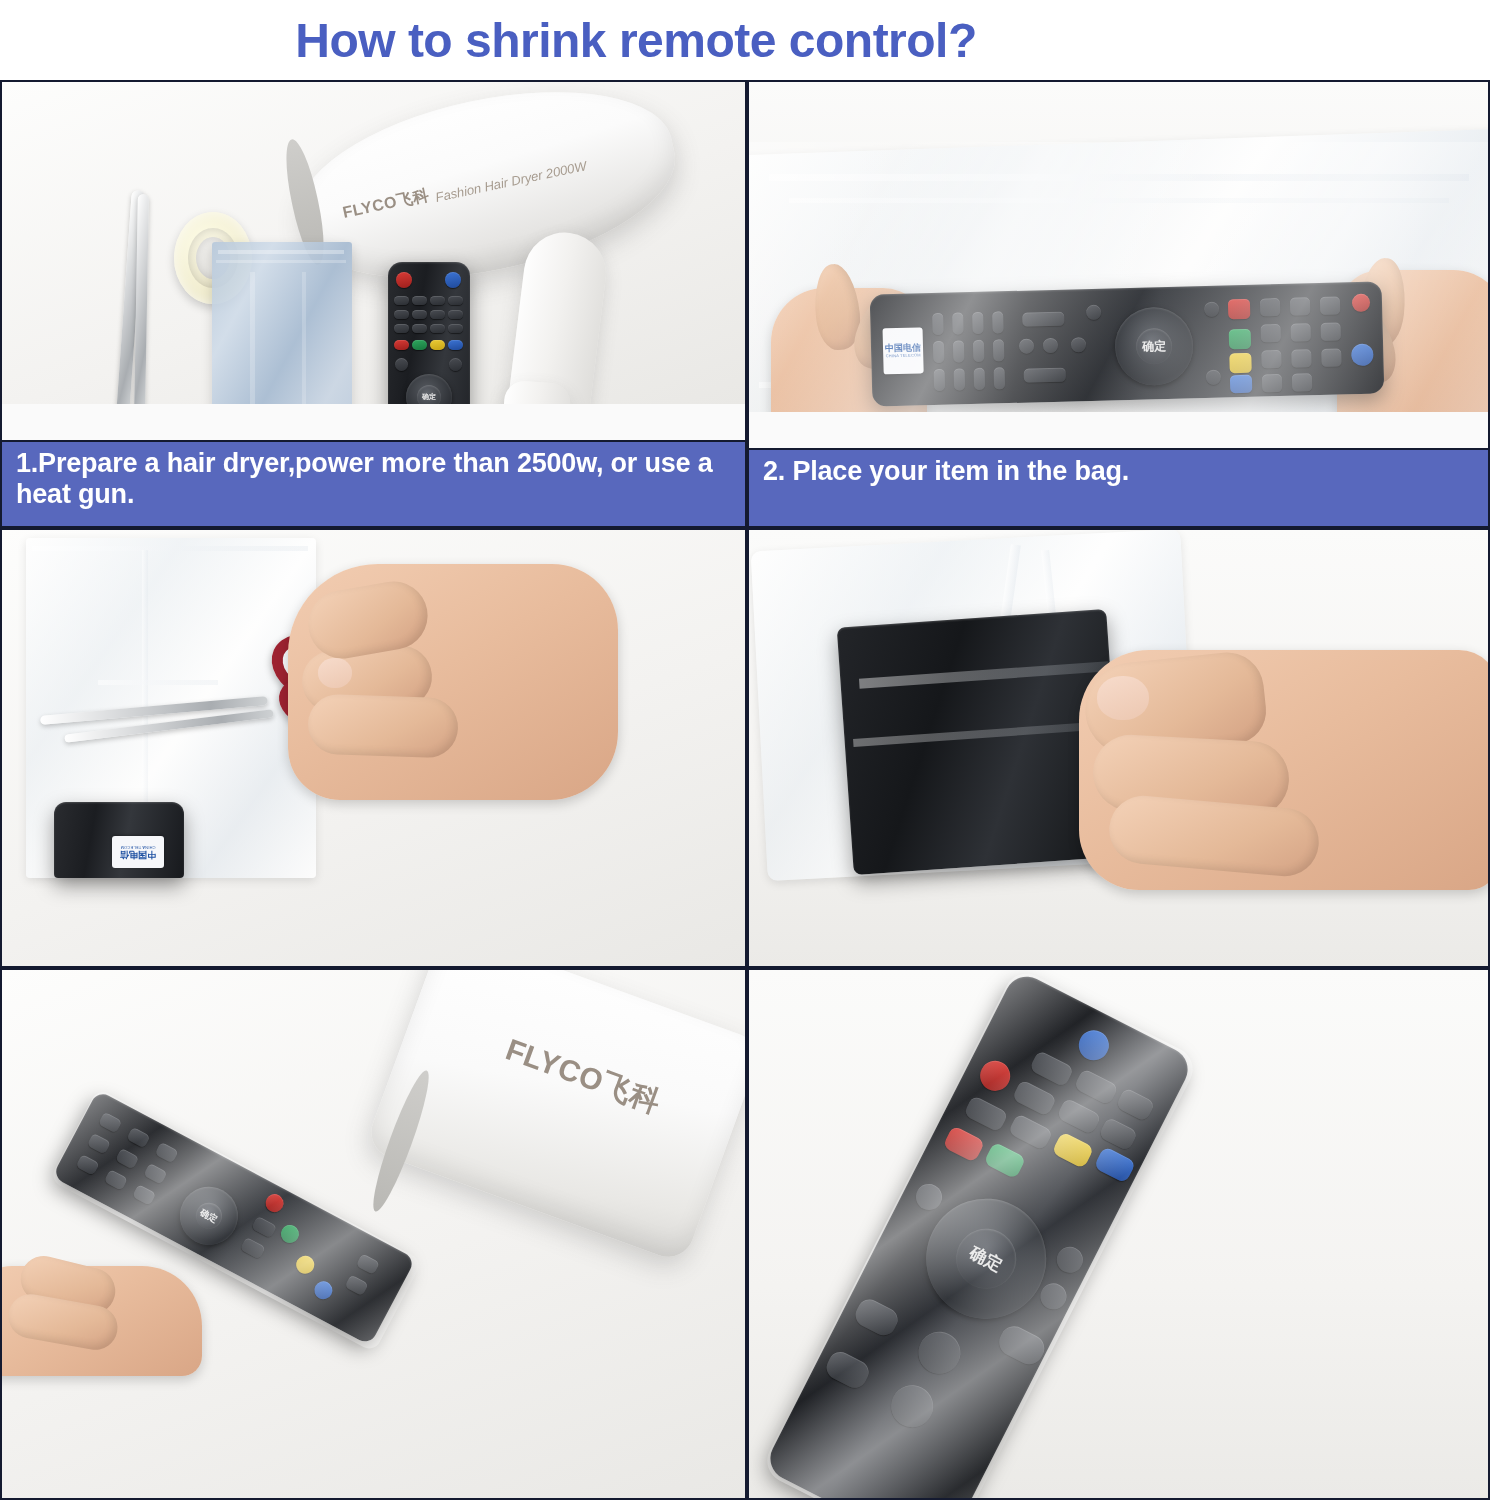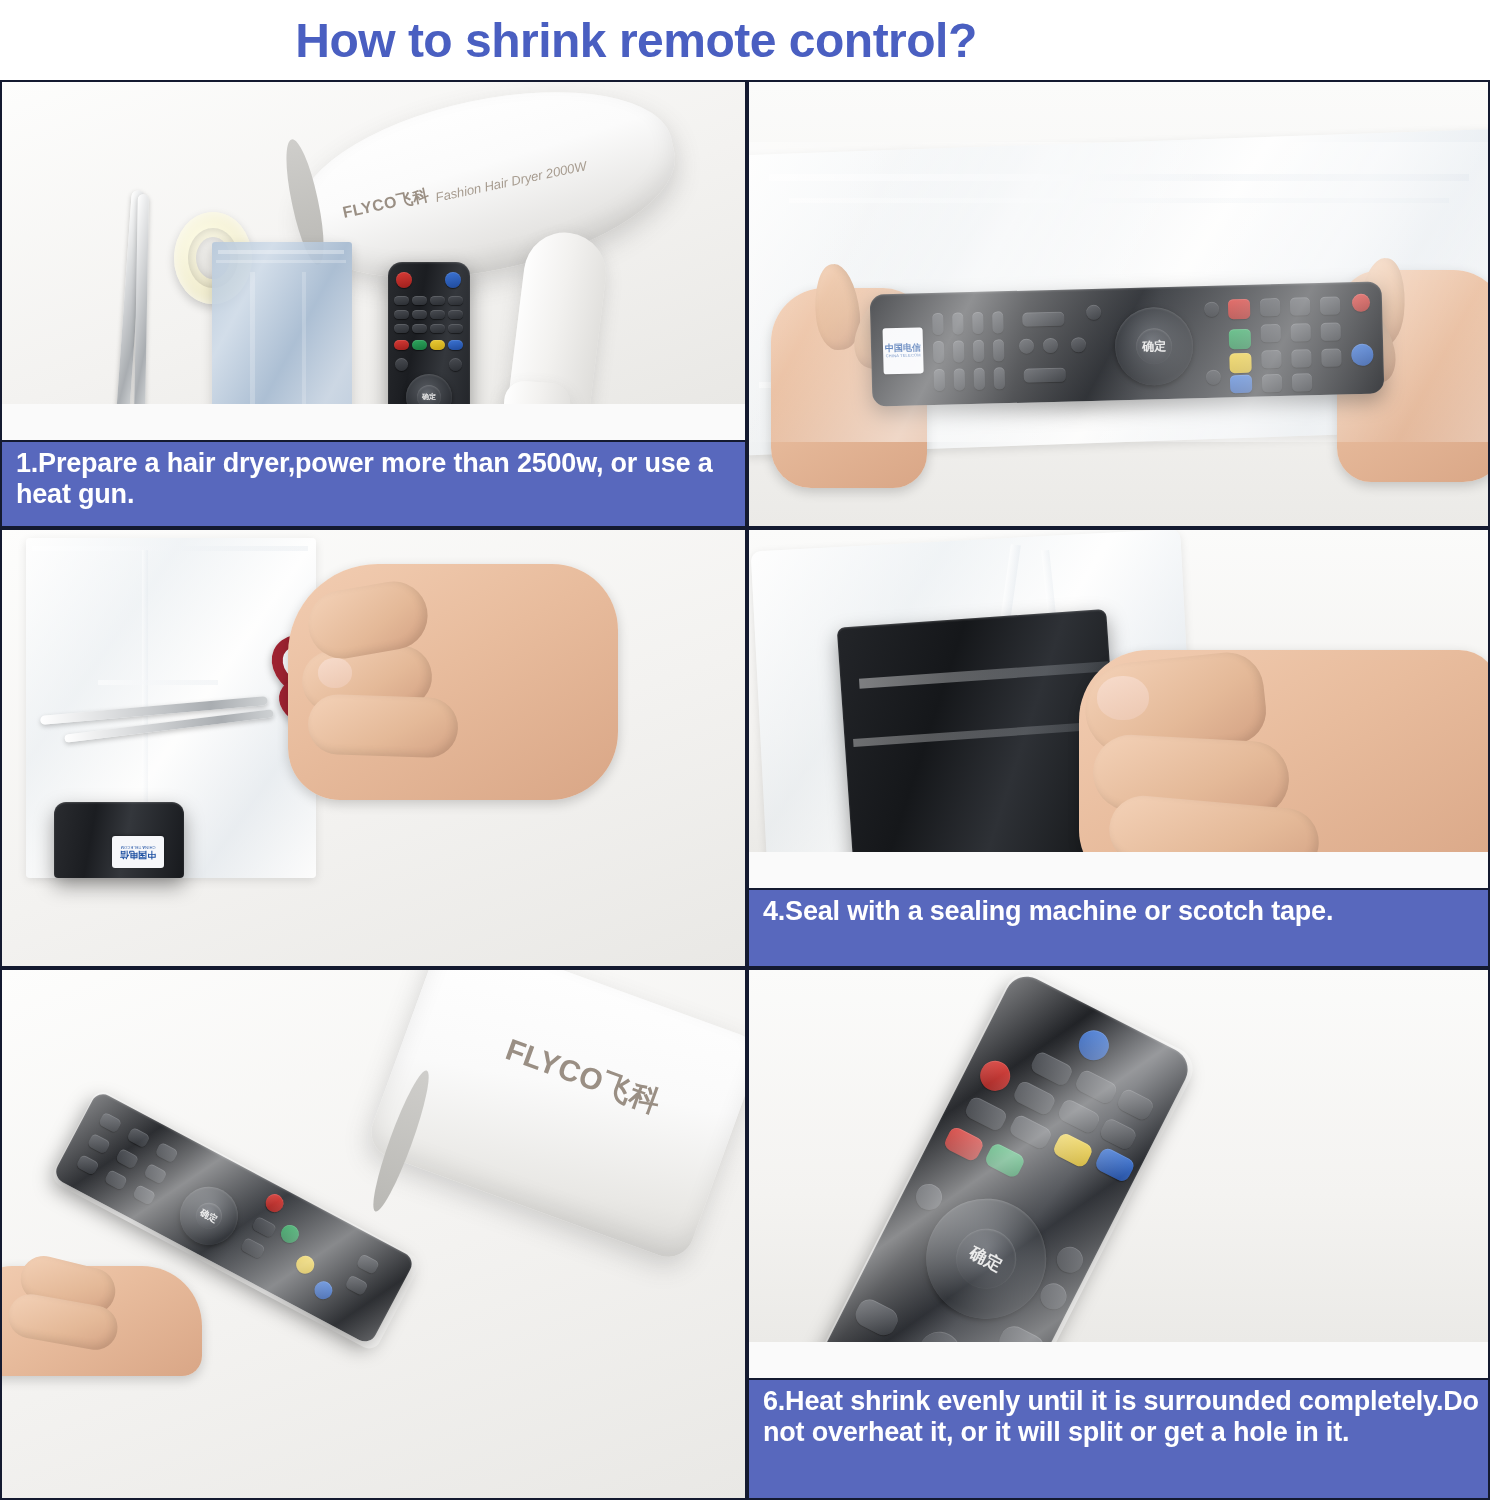--- a/index.html
+++ b/index.html
@@ -323,20 +323,21 @@
           <div class="btn" style="left:420px;top:90px;width:20px;height:18px;"></div>
           <div class="btn" style="left:450px;top:14px;width:20px;height:18px;"></div>
           <div class="btn" style="left:450px;top:40px;width:20px;height:18px;"></div>
           <div class="btn" style="left:450px;top:66px;width:20px;height:18px;"></div>
           <div class="btn red round" style="left:482px;top:12px;width:18px;height:18px;"></div>
           <div class="btn blue round" style="left:480px;top:62px;width:22px;height:22px;"></div>
         </div>
 
         <div class="sheen" style="left:-10px;top:60px;width:770px;height:300px;"></div>
       </div>
+      <div class="caption cap-h2">2. Place your item in the bag.</div>
     </div>
 
     <div class="cell">
       <div class="photo">
         <div class="bg-white"></div>
 
         <div class="film" style="left:24px;top:8px;width:290px;height:340px;border-radius:4px;"></div>
         <div class="film-fold" style="left:30px;top:16px;width:276px;height:5px;opacity:.6;"></div>
         <div class="film-fold" style="left:140px;top:20px;width:6px;height:320px;opacity:.5;"></div>
         <div class="film-fold" style="left:96px;top:150px;width:120px;height:5px;opacity:.55;"></div>
@@ -373,21 +374,20 @@
                     background:linear-gradient(112deg,#232529 0%,#15171a 35%,#2e3136 62%,#101214 100%);"></div>
         <div class="film-fold" style="left:110px;top:140px;width:250px;height:10px;opacity:.45;transform:rotate(-4deg);"></div>
         <div class="film-fold" style="left:104px;top:200px;width:256px;height:8px;opacity:.38;transform:rotate(-4deg);"></div>
 
         <div class="hand" style="left:330px;top:120px;width:420px;height:240px;border-radius:70px 40px 30px 60px;"></div>
         <div class="finger" style="left:336px;top:128px;width:180px;height:92px;border-radius:52px 40px 36px 48px;transform:rotate(-6deg);"></div>
         <div class="finger" style="left:344px;top:208px;width:196px;height:76px;border-radius:44px;transform:rotate(3deg);"></div>
         <div class="finger" style="left:360px;top:272px;width:210px;height:68px;border-radius:40px;transform:rotate(5deg);"></div>
         <div class="nail" style="left:348px;top:146px;width:52px;height:44px;"></div>
       </div>
-      <div class="caption cap-h2">4.Seal with a sealing machine or scotch tape.</div>
     </div>
 
     <div class="cell">
       <div class="photo">
         <div class="bg-white"></div>
 
         <div class="dryer-body" style="left:392px;top:8px;width:340px;height:235px;border-radius:26px;
                     transform:rotate(20deg);
                     background:linear-gradient(170deg,#ffffff 0%,#fafafa 46%,#e9e8e5 82%,#d8d7d4 100%);"></div>
         <div class="dryer-ring" style="left:388px;top:96px;width:22px;height:150px;border-radius:50%;transform:rotate(20deg);"></div>
@@ -454,17 +454,16 @@
 
           <div class="btn round" style="left:84px;top:356px;width:42px;height:42px;"></div>
           <div class="btn round" style="left:84px;top:416px;width:42px;height:42px;"></div>
           <div class="btn" style="left:12px;top:360px;width:42px;height:28px;border-radius:12px;"></div>
           <div class="btn" style="left:10px;top:420px;width:42px;height:28px;border-radius:12px;"></div>
 
         </div>
         <div class="sheen" style="left:128px;top:12px;width:206px;height:566px;
              transform:rotate(27deg);transform-origin:center center;border-radius:22px;"></div>
       </div>
-      <div class="caption cap-h3">6.Heat shrink evenly until it is surrounded completely.Do not overheat it, or it will split or get a hole in it.</div>
     </div>
 
   </div>
 </div>
 
 </body></html>

